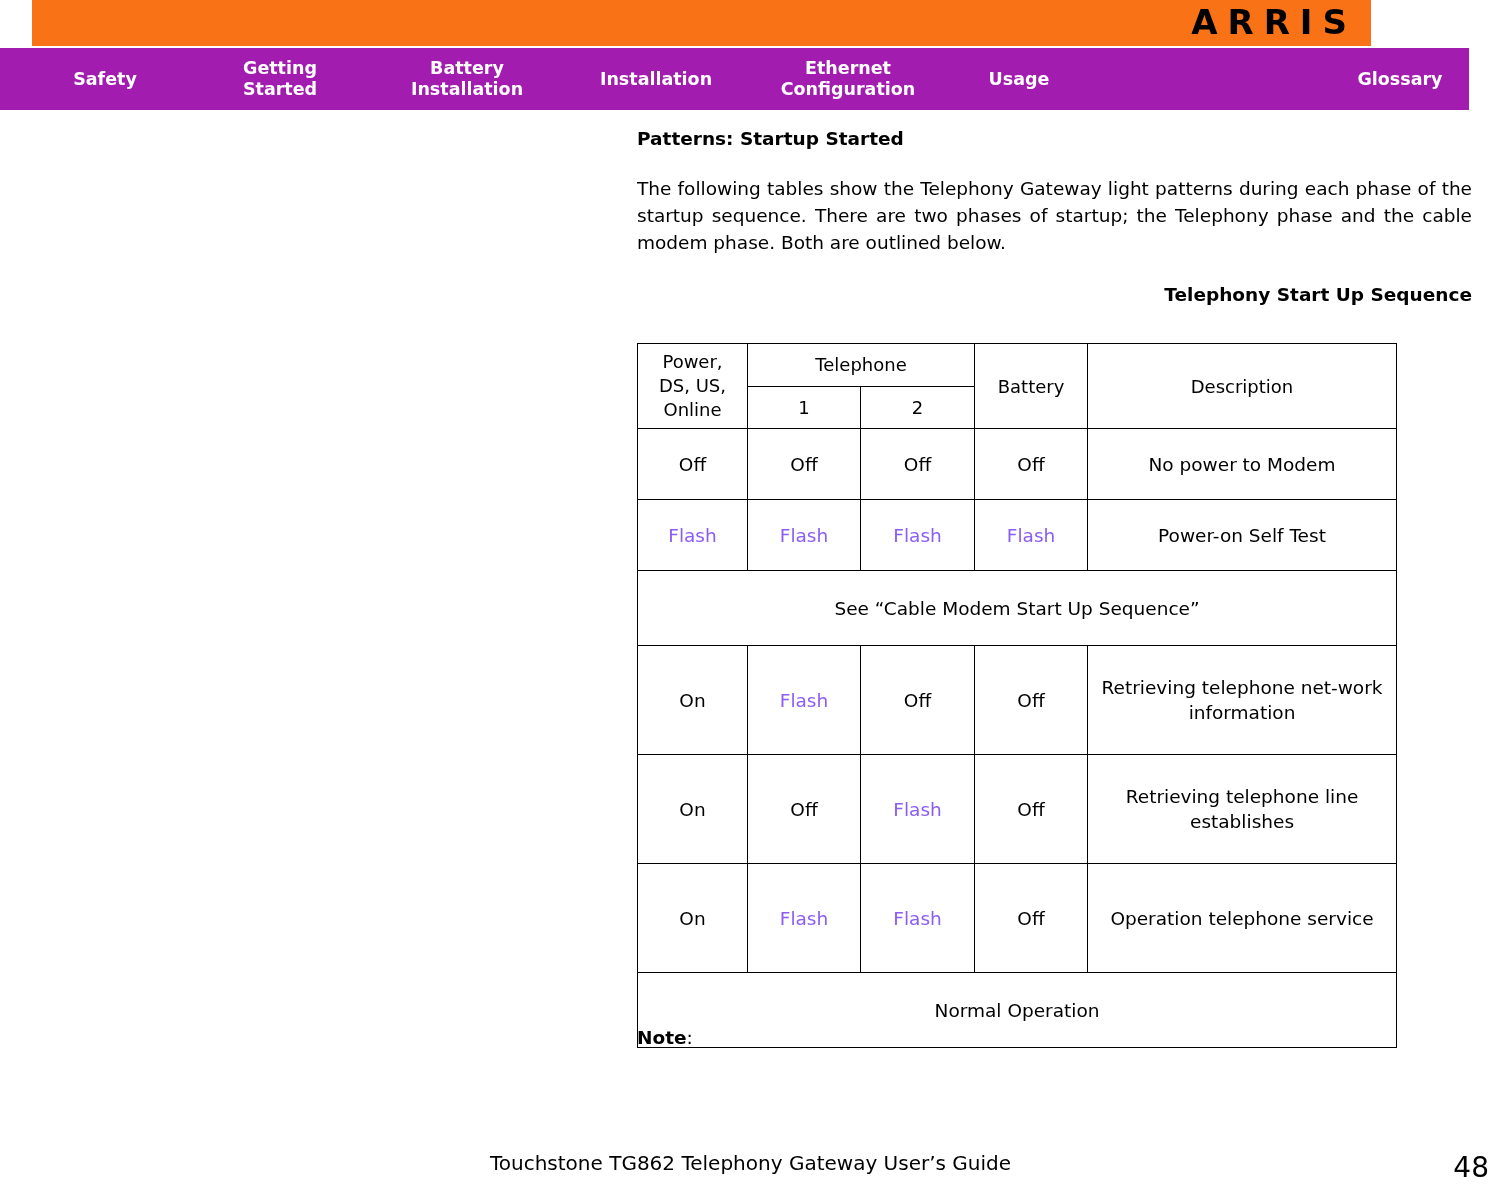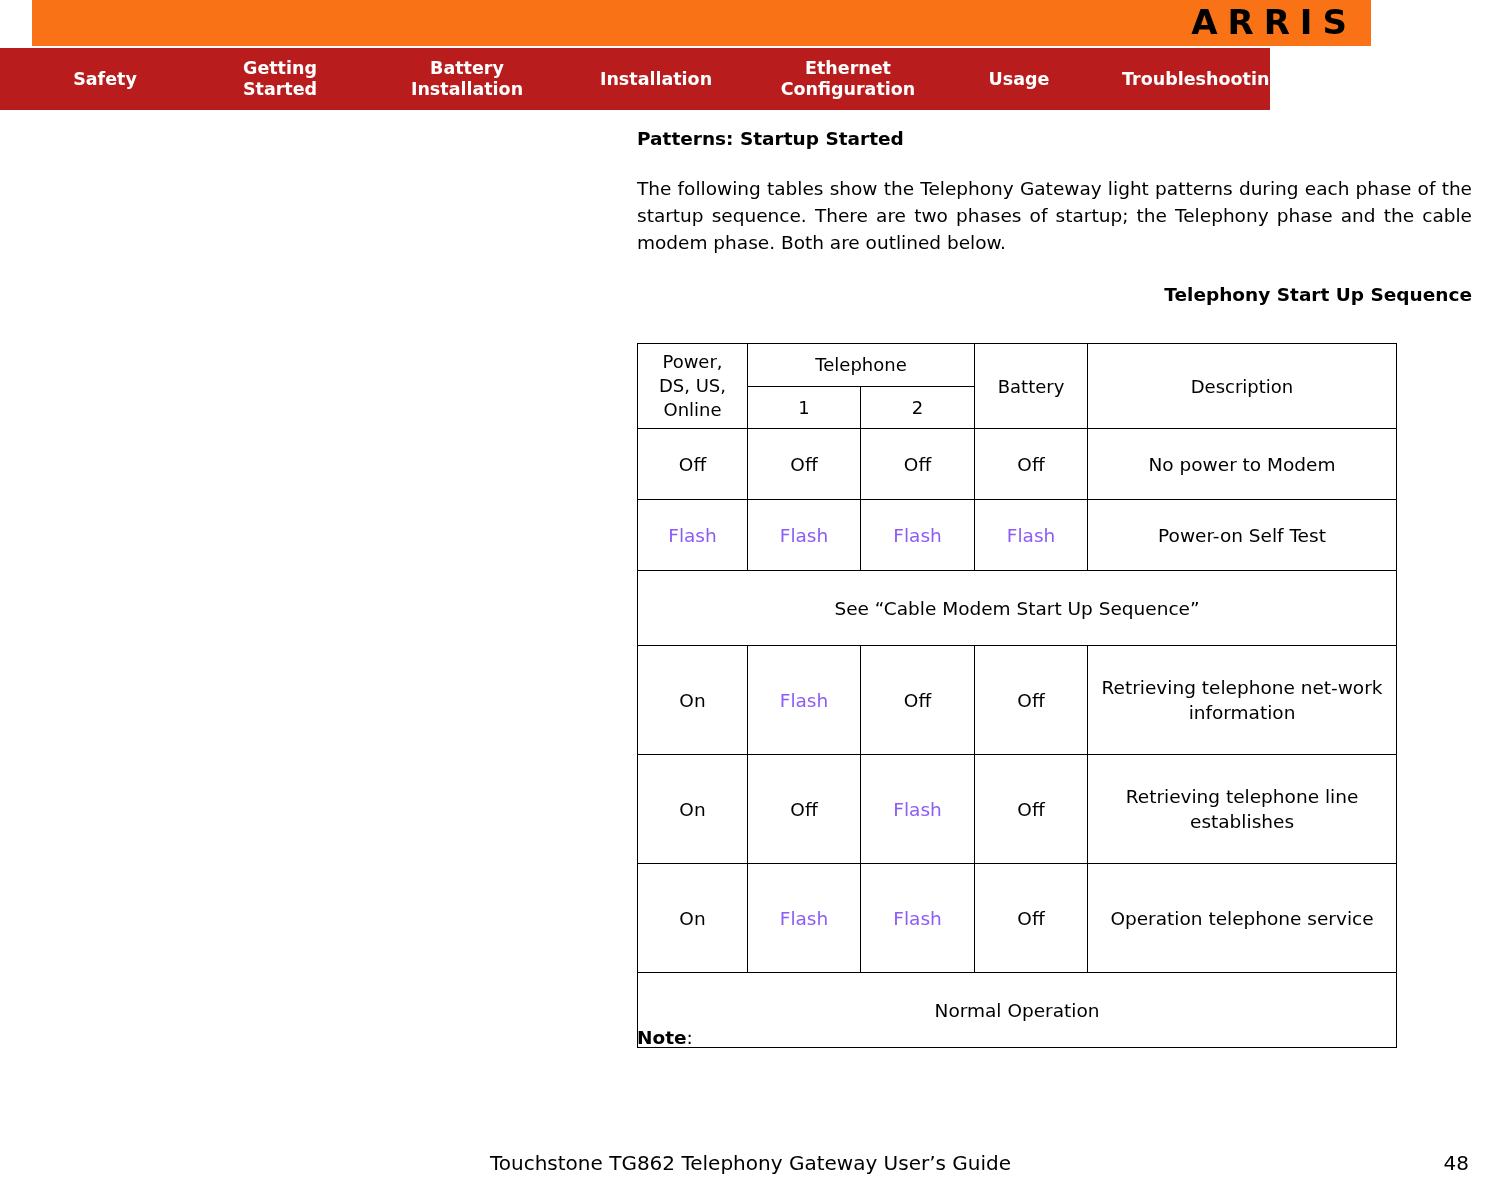--- a/index.html
+++ b/index.html
@@ -35,23 +35,23 @@
     font-size: 34px;
     letter-spacing: 10px;
     color: #000000;
   }
 
   
   .navbar {
     position: absolute;
     top: 48px;
     left: 0;
-    width: 1270px;
+    width: 1469px;
     height: 62px;
-    background: #b91c1c;
+    background: #a21caf;
     color: #ffffff;
   }
   .nav-items {
     position: relative;
     width: 100%;
     height: 100%;
   }
   .nav-item {
     position: absolute;
     top: 0;
@@ -167,44 +167,43 @@
   }
   .footer-title {
     position: absolute;
     left: 0;
     width: 1501px;
     text-align: center;
     font-size: 20px;
   }
   .footer-page {
     position: absolute;
-    right: 32px;
+    right: 12px;
     top: 0;
-    font-size: 20px;
+    font-size: 28px;
   }
 </style>
 </head>
 <body>
 
 <div class="brand-bar">
   <div class="brand-logo">ARRIS</div>
 </div>
 
 <div class="navbar">
   <div class="nav-items" id="nav-items">
       <div class="nav-item" style="left: 40px; width: 130px;">Safety</div>
       <div class="nav-item" style="left: 205px; width: 150px;">Getting
 Started</div>
       <div class="nav-item" style="left: 382px; width: 170px;">Battery
 Installation</div>
       <div class="nav-item" style="left: 578px; width: 156px;">Installation</div>
       <div class="nav-item" style="left: 758px; width: 180px;">Ethernet
 Configuration</div>
       <div class="nav-item" style="left: 962px; width: 114px;">Usage</div>
-      <div class="nav-item" style="left: 1102px; width: 200px;">Troubleshooting</div>
       <div class="nav-item" style="left: 1330px; width: 140px;">Glossary</div>
     </div>
 </div>
 
 <div class="content">
   <div class="h-sub">Patterns: Startup Started</div>
   <div class="para">The following tables show the Telephony Gateway light patterns during each phase of the startup sequence. There are two phases of startup; the Telephony phase and the cable modem phase. Both are outlined below.</div>
   <div class="h-sub2">Telephony Start Up Sequence</div>
 
   <table class="seq">

